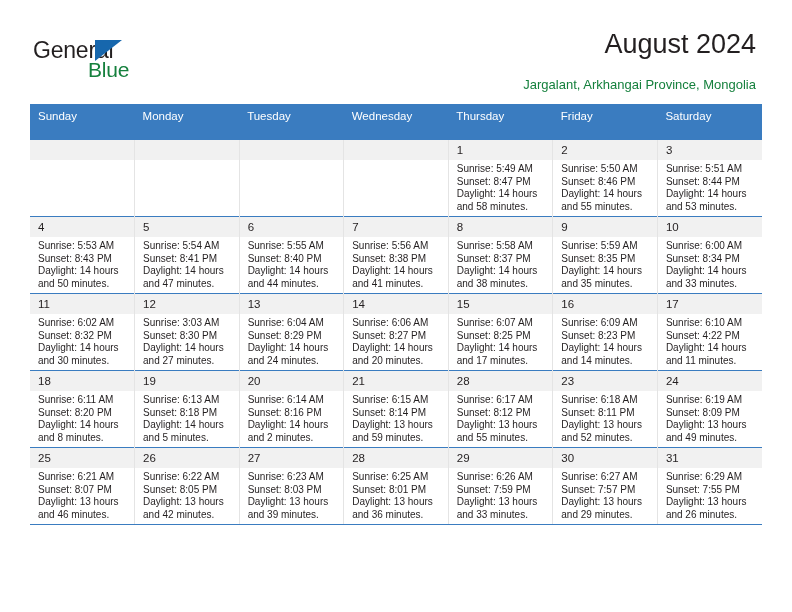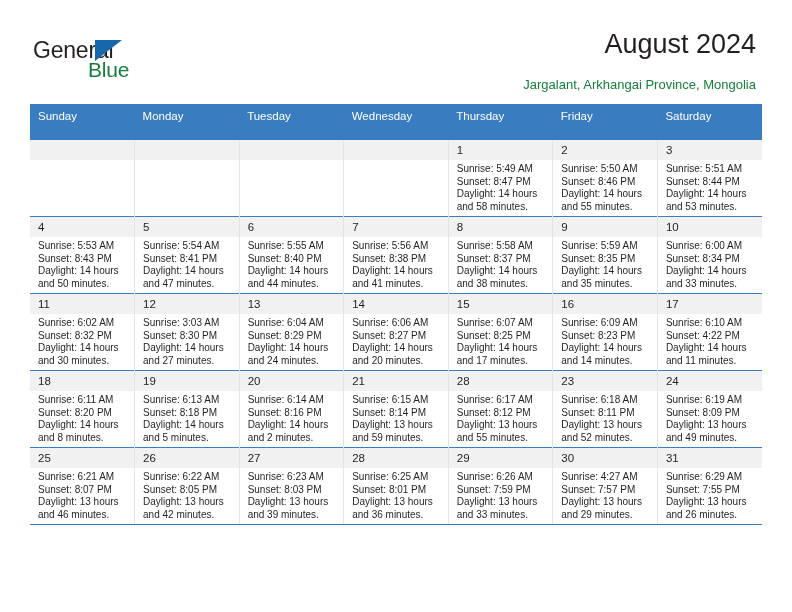--- a/index.html
+++ b/index.html
@@ -530,21 +530,21 @@
                 <div>Sunset: 7:59 PM</div>
                 <div>Daylight: 13 hours</div>
                 <div>and 33 minutes.</div>
               </div>
             </div>
           </td>
           <td>
             <div class="cell-inner">
               <div class="daynum">30</div>
               <div class="cell-body">
-                <div>Sunrise: 4:27 AM</div>
+                <div>Sunrise: 6:27 AM</div>
                 <div>Sunset: 7:57 PM</div>
                 <div>Daylight: 13 hours</div>
                 <div>and 29 minutes.</div>
               </div>
             </div>
           </td>
           <td>
             <div class="cell-inner">
               <div class="daynum">31</div>
               <div class="cell-body">

